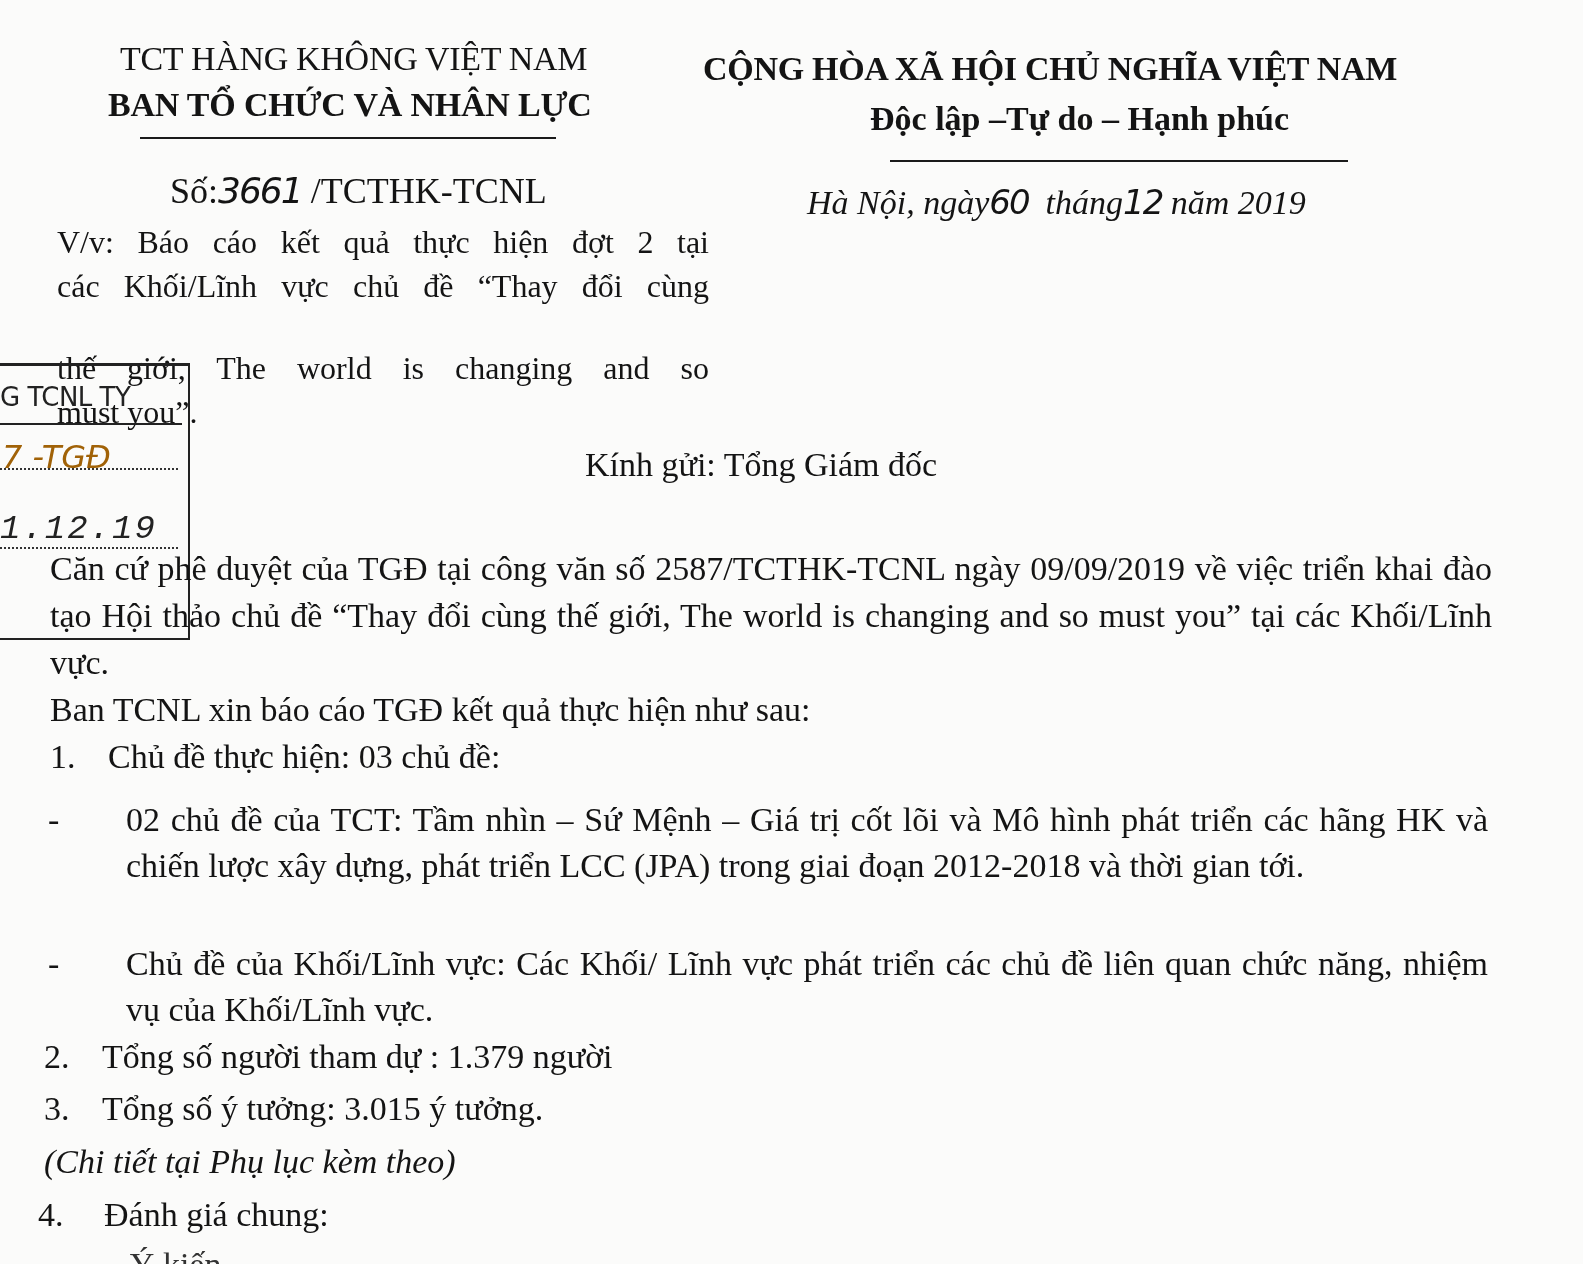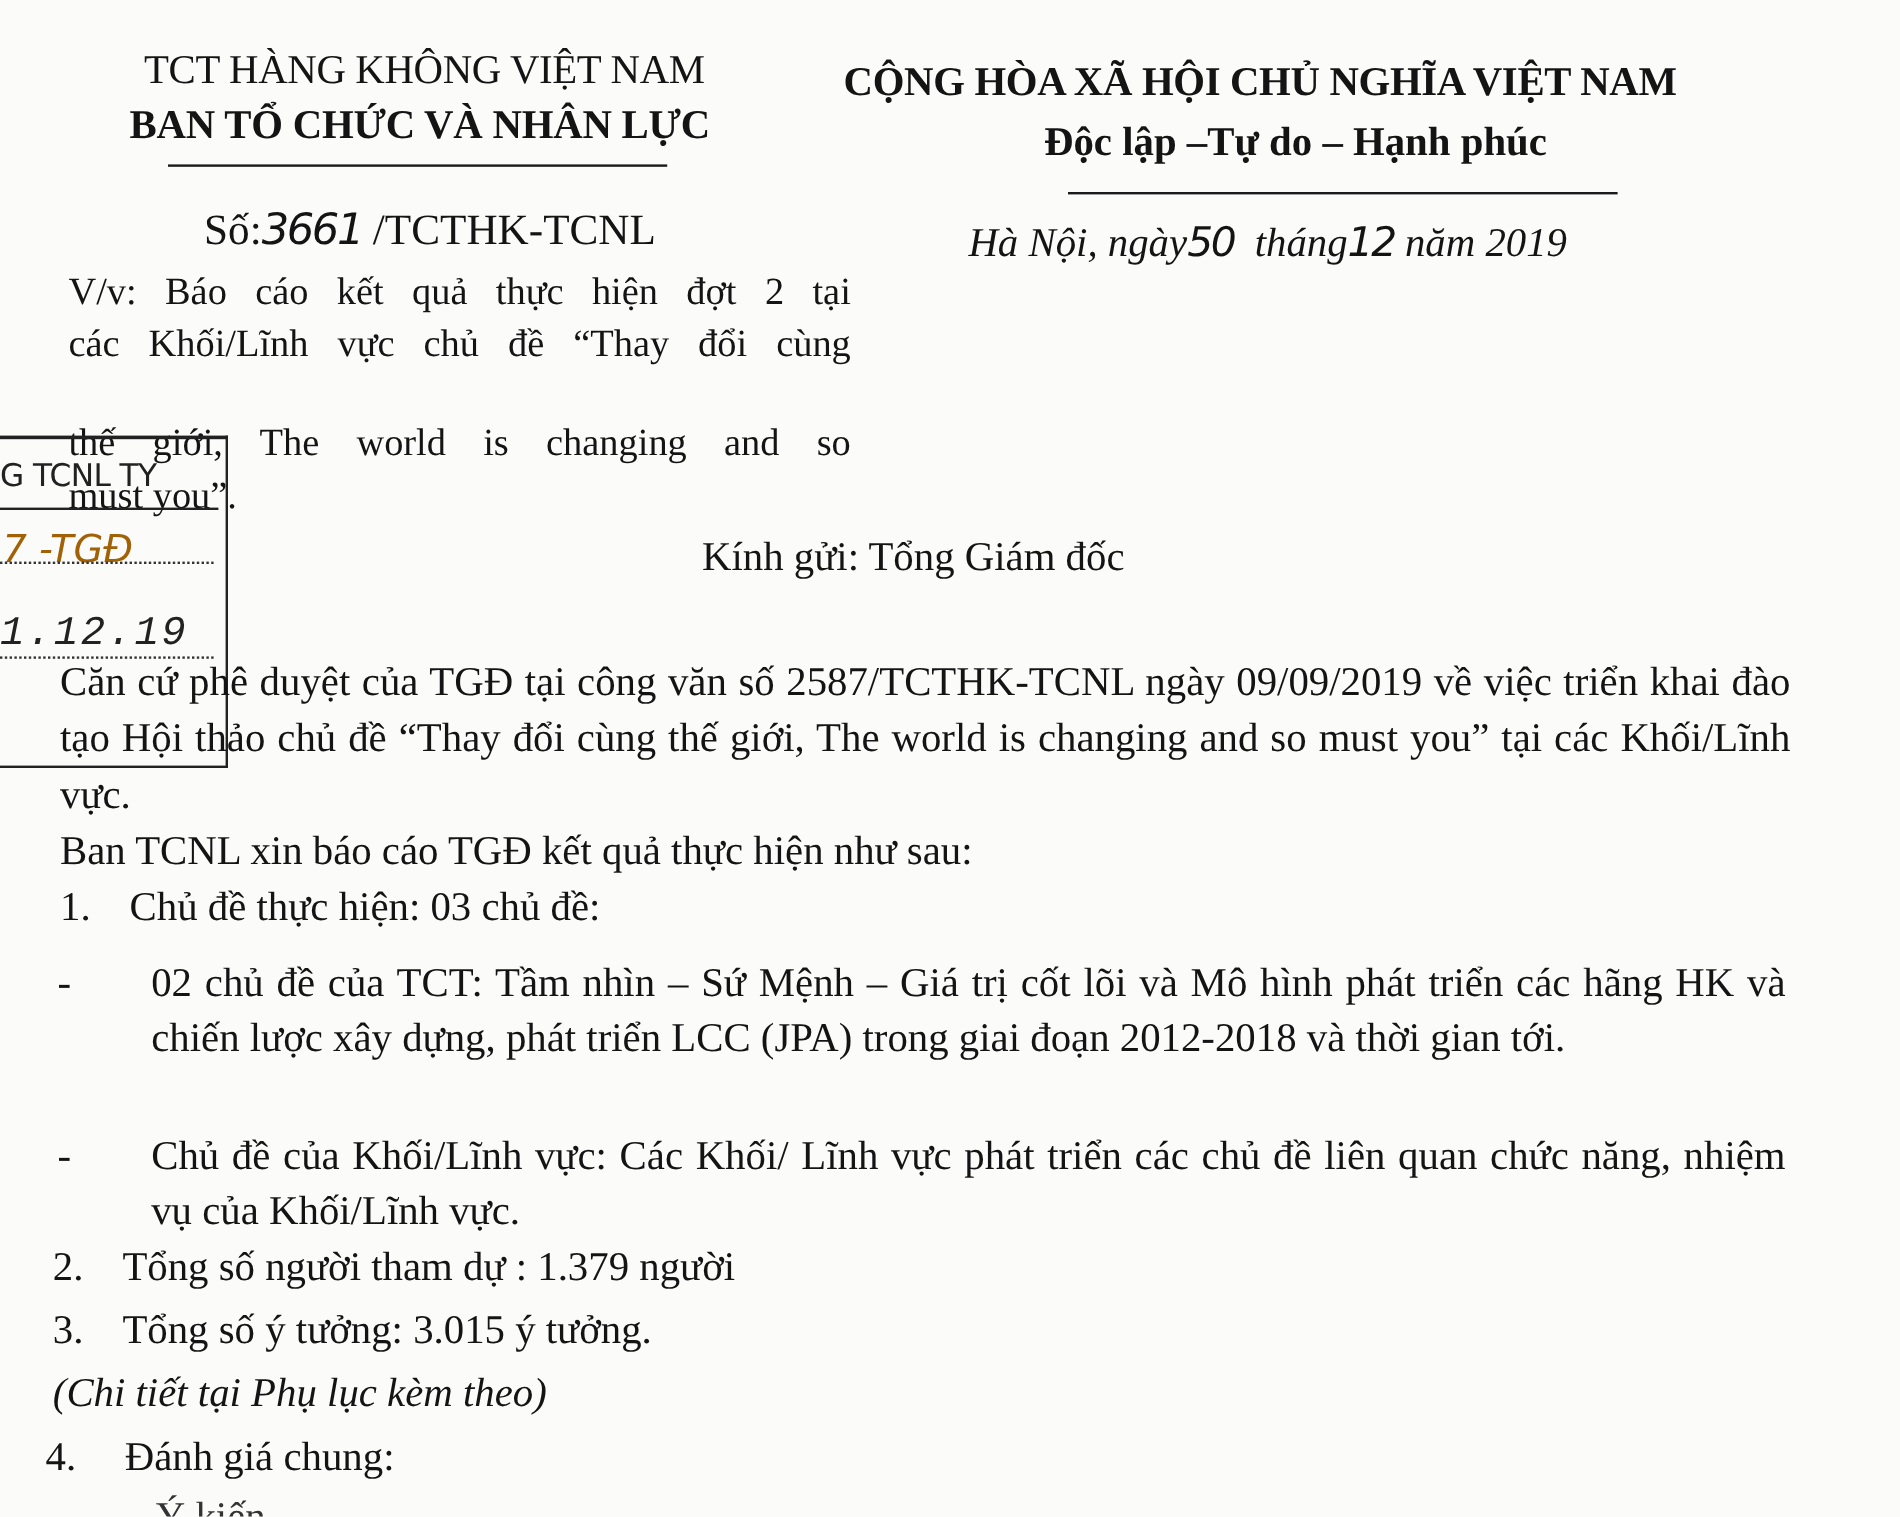--- a/index.html
+++ b/index.html
@@ -66,21 +66,21 @@
 
 <div class="abs hdr-right-1">CỘNG HÒA XÃ HỘI CHỦ NGHĨA VIỆT NAM</div>
 <div class="abs hdr-right-2">Độc lập –Tự do – Hạnh phúc</div>
 <div class="abs rule-right"></div>
 
 <div class="abs so-line">
   <span>Số:</span><span class="hand">3661</span> <span>/TCTHK-TCNL</span>
 </div>
 
 <div class="abs date-line">
-  <span>Hà Nội, ngày</span><span class="hand">50</span>&nbsp; <span>tháng</span><span class="hand">12</span> <span>năm 2019</span>
+  <span>Hà Nội, ngày</span><span class="hand">60</span>&nbsp; <span>tháng</span><span class="hand">12</span> <span>năm 2019</span>
 </div>
 
 <div class="abs vv">
   <div style="text-align-last: justify;">V/v: Báo cáo kết quả thực hiện đợt 2 tại</div>
   <div style="text-align-last: justify;">các Khối/Lĩnh vực chủ đề “Thay đổi cùng</div>
   <div style="text-align-last: justify; margin-top: 38px;">thế giới, The world is changing and so</div>
   <div class="last">must you”.</div>
 </div>
 
 <div class="abs stamp"></div>

